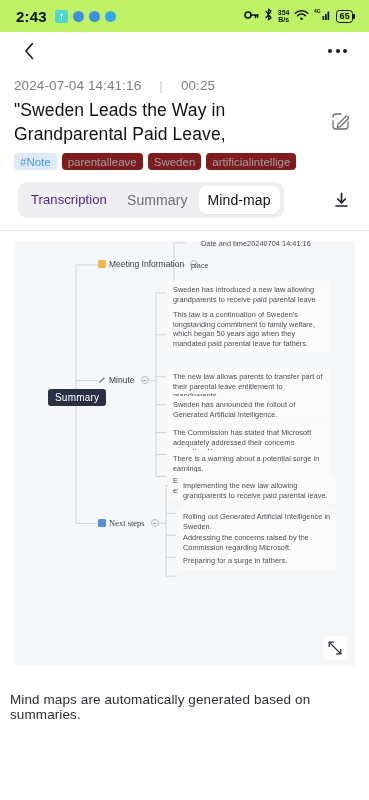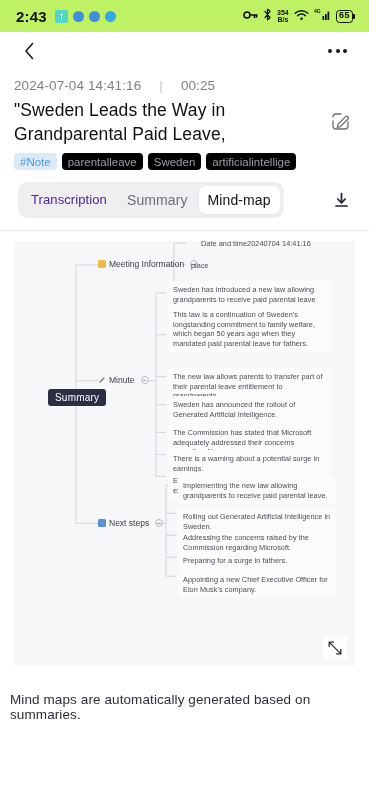--- a/index.html
+++ b/index.html
@@ -24,21 +24,21 @@
   }
   .sq-icon svg { display:block; }
   .dot-icon { width: 11px; height: 11px; border-radius: 50%; display:block; }
   .status-right { margin-left:auto; display:flex; align-items:center; gap:5px; }
   .netspeed { font-size: 7px; line-height:7.5px; text-align:center; color:#111; font-weight:700; }
   .battery {
     border:1.4px solid #111; border-radius:3.5px; padding:0 2px;
     font-size:9px; font-weight:700; color:#111; height:13px;
     display:flex; align-items:center; letter-spacing:.2px;
   }
-  .batt-wrap { display:flex; align-items:center;font-family:Liberation Mono, monospace; }
+  .batt-wrap { display:flex; align-items:center; }
   .batt-nub { width:1.6px; height:5px; background:#111; border-radius:0 1px 1px 0; margin-left:.5px; }
 
   
   .navbar { height: 38px; display:flex; align-items:center; padding: 0 16px; background:#fff; }
   .nav-back { width:26px; height:26px; display:flex; align-items:center; justify-content:center; cursor:pointer; }
   .nav-more { margin-left:auto; display:flex; gap:3.5px; align-items:center; cursor:pointer; padding:6px; }
   .nav-more i { width:4px; height:4px; border-radius:50%; background:#1a1a1a; display:block; }
 
   
   .header { padding: 8px 14px 0 14px; background:#fff; position:relative; }
@@ -49,21 +49,21 @@
     font-size:17.5px; line-height:24px; color:#111; font-weight:400;
     max-width: 275px; letter-spacing:.1px;
   }
   .edit-btn {
     margin-left:auto; width:30px; height:30px; margin-top:8px;
     display:flex; align-items:center; justify-content:center; cursor:pointer; flex:0 0 auto;
   }
   .tags { display:flex; gap:5px; margin-top:7px; align-items:center; flex-wrap:nowrap; overflow:hidden; }
   .tag {
     font-size:11.5px; padding:2.5px 6px; border-radius:4px;
-    background:#000000; color:#9b9ea5; white-space:nowrap;
+    background:#7f1d1d; color:#9b9ea5; white-space:nowrap;
   }
   .tag.note { background:#dceaf8; color:#4e9ae0; }
 
   
   .tabs-row { display:flex; align-items:center; padding: 12px 14px 12px 18px; background:#fff; }
   .tabs {
     display:flex; background:#efeff1; border-radius:9px; padding:4px; gap:2px;
   }
   .tab {
     font-size:14px; padding:6px 9px; border-radius:7px; color:#6b6e75; cursor:pointer;
@@ -303,34 +303,33 @@
           </span>
         </div>
         <div class="leaf" style="left:154px; top:40px; width:163px;">Sweden has introduced a new law allowing grandparents to receive paid parental leave while caring for their grandchildren.</div>
         <div class="leaf" style="left:154px; top:65px; width:163px;">This law is a continuation of Sweden's longstanding commitment to family welfare, which began 50 years ago when they mandated paid parental leave for fathers.</div>
         <div class="leaf" style="left:154px; top:127px; width:163px;">The new law allows parents to transfer part of their parental leave entitlement to grandparents.</div>
         <div class="leaf" style="left:154px; top:155px; width:163px;">Sweden has announced the rollout of Generated Artificial Intelligence.</div>
         <div class="leaf" style="left:154px; top:183px; width:163px;">The Commission has stated that Microsoft adequately addressed their concerns regarding AI.</div>
         <div class="leaf" style="left:154px; top:209px; width:163px;">There is a warning about a potential surge in earnings.</div>
         <div class="leaf" style="left:154px; top:231px; width:163px;">Elon Musk has appointed a new chief executive.</div>
 
-        <div class="node" style="left:84px; top:277px;">
+        <div class="node" style="left:84px; top:277px;font-family:Liberation Serif, serif;">
           <span class="node-branch">
             <span class="branch-ico" style="background:#5b8fd6"></span>
             <span>Next steps</span>
             <span class="collapse">
                 <b></b>
               </span>
           </span>
         </div>
         <div class="leaf" style="left:164px; top:236px; width:158px;">Implementing the new law allowing grandparents to receive paid parental leave.</div>
         <div class="leaf" style="left:164px; top:267px; width:158px;">Rolling out Generated Artificial Intelligence in Sweden.</div>
         <div class="leaf" style="left:164px; top:288px; width:158px;">Addressing the concerns raised by the Commission regarding Microsoft.</div>
         <div class="leaf" style="left:164px; top:311px; width:158px;">Preparing for a surge in fathers.</div>
-        <div class="leaf" style="left:164px; top:330px; width:158px;">Appointing a new Chief Executive Officer for Elon Musk's company.</div>
 
       </div>
 
       <span class="expand-btn">
         <svg width="18" height="18" viewBox="0 0 18 18">
           <path d="M7.5 3.2 H3.2 V7.5" fill="none" stroke="#2b2e36" stroke-width="1.3" stroke-linecap="round" stroke-linejoin="round"></path>
           <path d="M10.5 14.8 H14.8 V10.5" fill="none" stroke="#2b2e36" stroke-width="1.3" stroke-linecap="round" stroke-linejoin="round"></path>
           <path d="M3.4 3.4 L14.6 14.6" stroke="#2b2e36" stroke-width="1.3" stroke-linecap="round"></path>
         </svg>
       </span>

